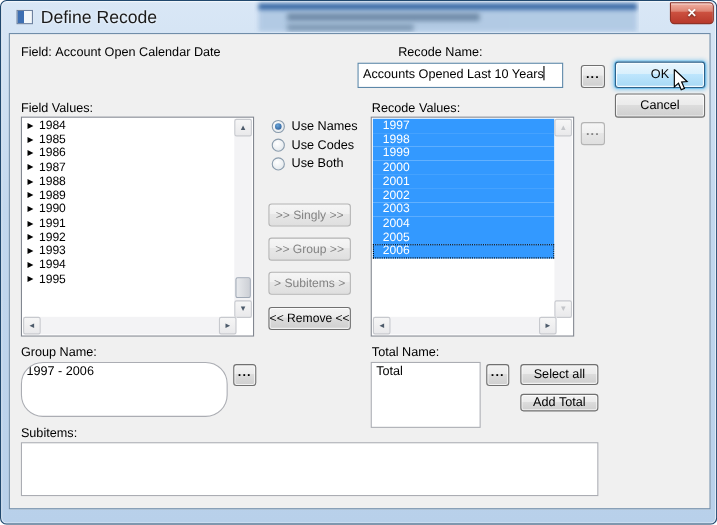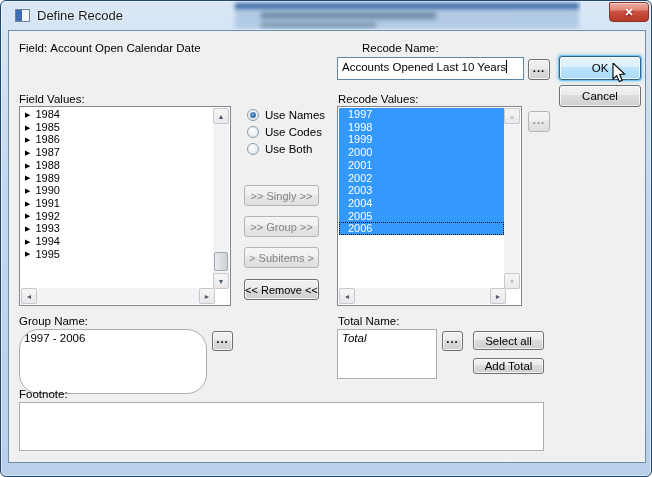--- a/index.html
+++ b/index.html
@@ -12,21 +12,21 @@
     overflow:hidden;
   }
   
   .titlebar{position:absolute;left:0;top:0;width:100%;height:29px;}
   .bgwin{position:absolute;left:230px;top:0;width:350px;height:28px;overflow:hidden;opacity:.9;}
   .bgwin .body{position:absolute;left:4px;top:6px;right:2px;height:22px;background:#AFC8E3;filter:blur(2px);}
   .bgwin .strip{position:absolute;left:4px;top:2px;right:2px;height:6px;background:#2B5E9E;filter:blur(2px);}
   .bgwin .blob1{position:absolute;left:30px;top:11px;width:175px;height:7px;background:#64819F;filter:blur(2.5px);}
   .bgwin .blob2{position:absolute;left:30px;top:21px;width:115px;height:6px;background:#7490AC;filter:blur(2.5px);}
   .app-icon{position:absolute;left:14px;top:8px;width:15px;height:13px;border:1px solid #6E82A0;background:linear-gradient(90deg,#3E6FB2 0 45%,#F4F8FB 45% 100%);box-shadow:0 0 1px rgba(255,255,255,.8);}
-  .title-text{position:absolute;left:36px;top:7px;font-size:13px;color:#1A1A1A;text-shadow:0 0 3px rgba(255,255,255,.9);}
+  .title-text{position:absolute;left:36px;top:7px;font-size:16px;color:#1A1A1A;text-shadow:0 0 3px rgba(255,255,255,.9);}
   .close-btn{
     position:absolute;left:608px;top:1px;width:40px;height:20px;
     background:linear-gradient(180deg,#F0B0A2 0%,#DE8473 40%,#CC5140 45%,#B8392B 100%);
     border:1px solid #8E3226;border-radius:1px 4px 4px 4px;
     display:flex;align-items:center;justify-content:center;
     box-shadow:inset 0 1px 0 rgba(255,255,255,.5);cursor:pointer;
   }
   .close-btn span{color:#fff;font-size:11px;font-weight:bold;text-shadow:0 1px 2px rgba(0,0,0,.55);line-height:1;}
   
   .client{position:absolute;left:7px;top:29px;width:638px;height:433px;background:#F0F0F0;border:1px solid #708DA9;}
@@ -102,21 +102,21 @@
     </div>
   </div>
 
   <div class="client"></div>
 
   <div class="lbl" style="left:18px;top:41px;">
     <span>Field:</span>&nbsp;<span>Account Open Calendar Date</span>
   </div>
   <div class="lbl" style="left:337px;top:41px;padding-left:24px;">Recode Name:</div>
 
-  <div class="tbox focus" style="left:336px;top:56px;width:187px;height:23px;">
+  <div class="tbox focus" style="left:324px;top:56px;width:187px;height:23px;">
     <span>Accounts Opened Last 10 Years</span><span class="caret"></span>
   </div>
   <div class="btn dots" style="left:527px;top:58px;width:22px;height:21px;">
     <span>...</span>
   </div>
 
   <div class="btn btn-ok" style="left:558px;top:55px;width:82px;height:24px;">OK</div>
   <div class="btn" style="left:558px;top:84px;width:82px;height:22px;">Cancel</div>
 
   <div class="lbl" style="left:18px;top:92px;">Field Values:</div>
@@ -302,38 +302,38 @@
 
       <div class="list-item selected focused">
         <span>2006</span>
       </div>
     </div>
   <div class="btn dots disabled" style="left:527px;top:110px;width:22px;height:21px;">
     <span>...</span>
   </div>
 
   <div class="lbl" style="left:18px;top:314px;">Group Name:</div>
-  <div class="tbox" style="left:18px;top:328px;width:188px;height:65px;border-radius:20px;">
+  <div class="tbox" style="left:18px;top:328px;width:188px;height:50px;border-radius:20px;">
     <span>1997 - 2006</span>
   </div>
   <div class="btn dots" style="left:211px;top:330px;width:21px;height:20px;">
     <span>...</span>
   </div>
 
   <div class="lbl" style="left:337px;top:314px;">Total Name:</div>
-  <div class="tbox" style="left:336px;top:328px;width:100px;height:50px;font-style:italic;">
+  <div class="tbox" style="left:336px;top:328px;width:100px;height:60px;">
     <span>Total</span>
   </div>
   <div class="btn dots" style="left:441px;top:330px;width:21px;height:20px;">
     <span>...</span>
   </div>
   <div class="btn" style="left:472px;top:330px;width:71px;height:19px;">Select all</div>
   <div class="btn" style="left:472px;top:357px;width:71px;height:16px;">Add Total</div>
 
-  <div class="lbl" style="left:18px;top:387px;">Footnote:</div>
+  <div class="lbl" style="left:18px;top:387px;">Subitems:</div>
   <div class="tbox" style="left:18px;top:401px;width:525px;height:49px;">
     <span></span>
   </div>
 
   <svg id="cursor" width="15" height="21" viewBox="0 0 15 21">
     <polygon points="1,0 1,16 4.8,12.6 7.3,18.6 10.2,17.3 7.7,11.5 12.6,11.1" fill="#FFFFFF" stroke="#000000" stroke-width="1.1"></polygon>
   </svg>
 </div>
 
 </body></html>

